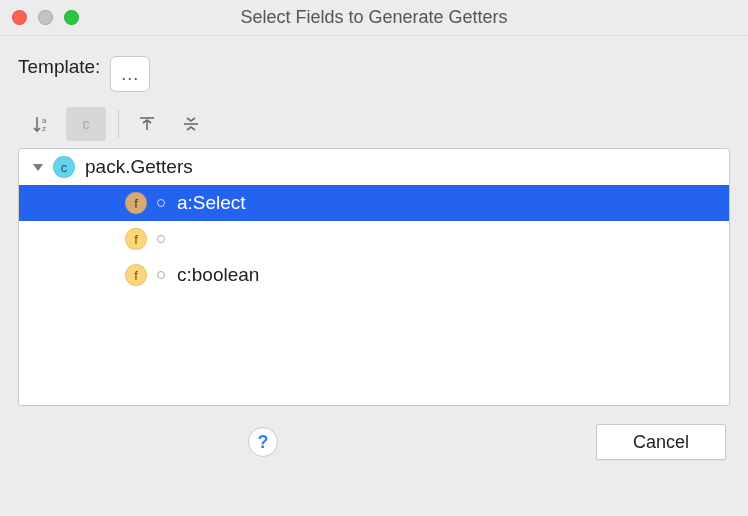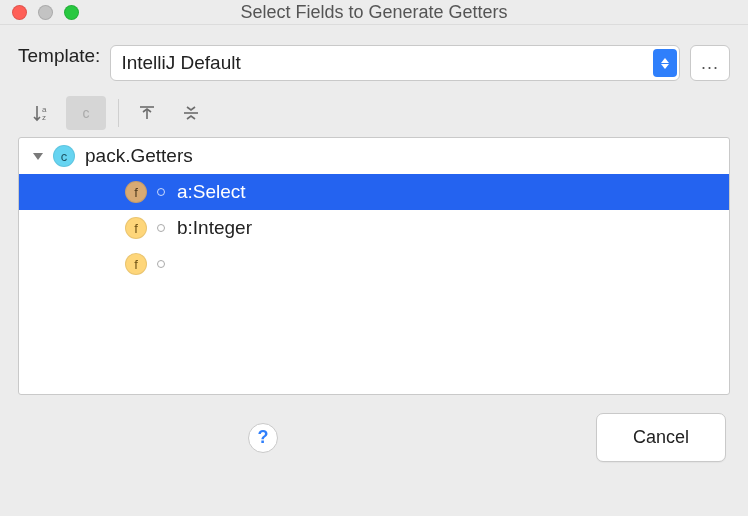--- a/index.html
+++ b/index.html
@@ -6,21 +6,21 @@
     body {
       width: 748px;
       height: 516px;
       font-family: -apple-system, "Helvetica Neue", Arial, sans-serif;
       background: #ececec;
       font-size: 18px;
       color: #333;
       overflow: hidden;
     }
     .titlebar {
-      height: 25px;
+      height: 36px;
       display: flex;
       align-items: center;
       padding: 0 12px;
       position: relative;
       border-bottom: 1px solid #dcdcdc;
     }
     .traffic { display: flex; gap: 11px; align-items: center; }
     .tl { width: 15px; height: 15px; border-radius: 50%; }
     .tl.red { background: #ff5f57; border: 0.5px solid rgba(0,0,0,0.12); }
     .tl.yellow { background: #c3c3c3; border: 0.5px solid rgba(0,0,0,0.12); }
@@ -109,22 +109,22 @@
       padding-right: 4px;
     }
     .help {
       width: 30px; height: 30px; border-radius: 50%;
       border: 1px solid #c9c9c9; background: #fff;
       display: inline-flex; align-items:center; justify-content:center;
       color:#2f7ffb; font-size: 18px; font-weight: 600;
       margin-right: auto; margin-left: 230px;
     }
     .btn {
-      min-width: 130px; height: 49px;
-      border-radius: 7px;
+      min-width: 130px; height: 36px;
+      border-radius: 2px;
       font-size: 18px;
       display: inline-flex; align-items:center; justify-content:center;
       padding: 16px 18px;
     }
     .btn.cancel { background:#fff; border:1px solid #c9c9c9; color:#222; box-shadow: 0 1px 1px rgba(0,0,0,0.04);}
     .btn.ok { background: linear-gradient(#3d8dfc,#1f73fb); border:1px solid #1f6cf0; color:#fff; box-shadow: 0 1px 2px rgba(30,100,240,0.3);}
   </style>
 </head>
 <body>
 
@@ -133,35 +133,20 @@
     <div class="tl red"></div>
     <div class="tl yellow"></div>
     <div class="tl green"></div>
   </div>
   <div class="title">Select Fields to Generate Getters</div>
 </div>
 
 <div class="content">
   <div class="row-template">
     <span class="lbl">Template:</span>
-    <div class="select-wrap">
-      <span class="val">IntelliJ Default</span>
-      <div class="caretbox">
-        <span class="chev">
-            <svg width="8" height="5" viewBox="0 0 8 5">
-              <path d="M0 5 L4 0 L8 5 Z" fill="#fff"></path>
-            </svg>
-          </span>
-        <span class="chev">
-            <svg width="8" height="5" viewBox="0 0 8 5">
-              <path d="M0 0 L4 5 L8 0 Z" fill="#fff"></path>
-            </svg>
-          </span>
-      </div>
-    </div>
     <div class="more">...</div>
   </div>
 
   <div class="toolbar">
     <div class="tbtn">
       <svg width="20" height="20" viewBox="0 0 20 20" fill="none" stroke="#6d6d6d" stroke-width="1.6">
         <path d="M5 3 v14 M2 14 l3 3 l3 -3"></path>
         <text x="10" y="9" font-size="8" fill="#6d6d6d" stroke="none">a</text>
         <text x="10" y="17" font-size="8" fill="#6d6d6d" stroke="none">z</text>
       </svg>
@@ -200,26 +185,26 @@
 
     <div class="trow selected child">
       <span class="ficon brown">f</span>
       <span class="dot"></span>
       <span>a:Select</span>
     </div>
 
     <div class="trow child">
       <span class="ficon">f</span>
       <span class="dot"></span>
-      <span>b:Integer</span>
     </div>
 
     <div class="trow child">
       <span class="ficon">f</span>
       <span class="dot"></span>
+      <span>c:boolean</span>
     </div>
   </div>
 
   <div class="footer">
     <div class="help">?</div>
     <div class="btn cancel">Cancel</div>
   </div>
 </div>
 
 </body></html>

